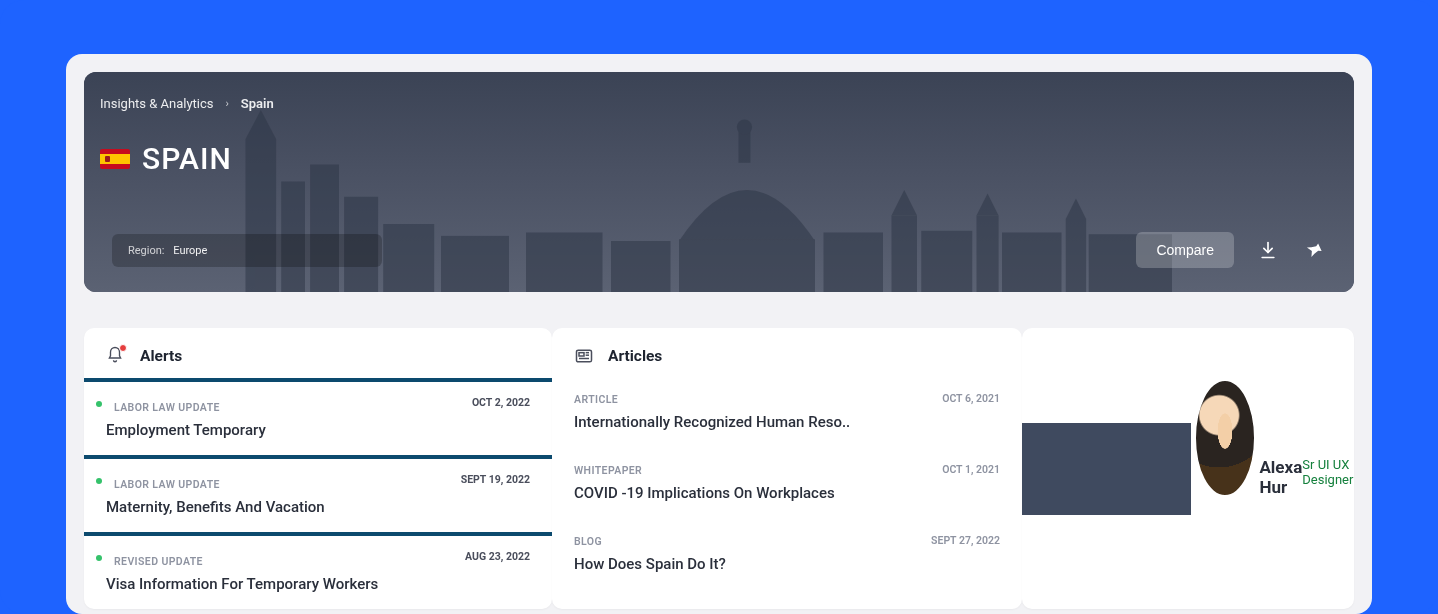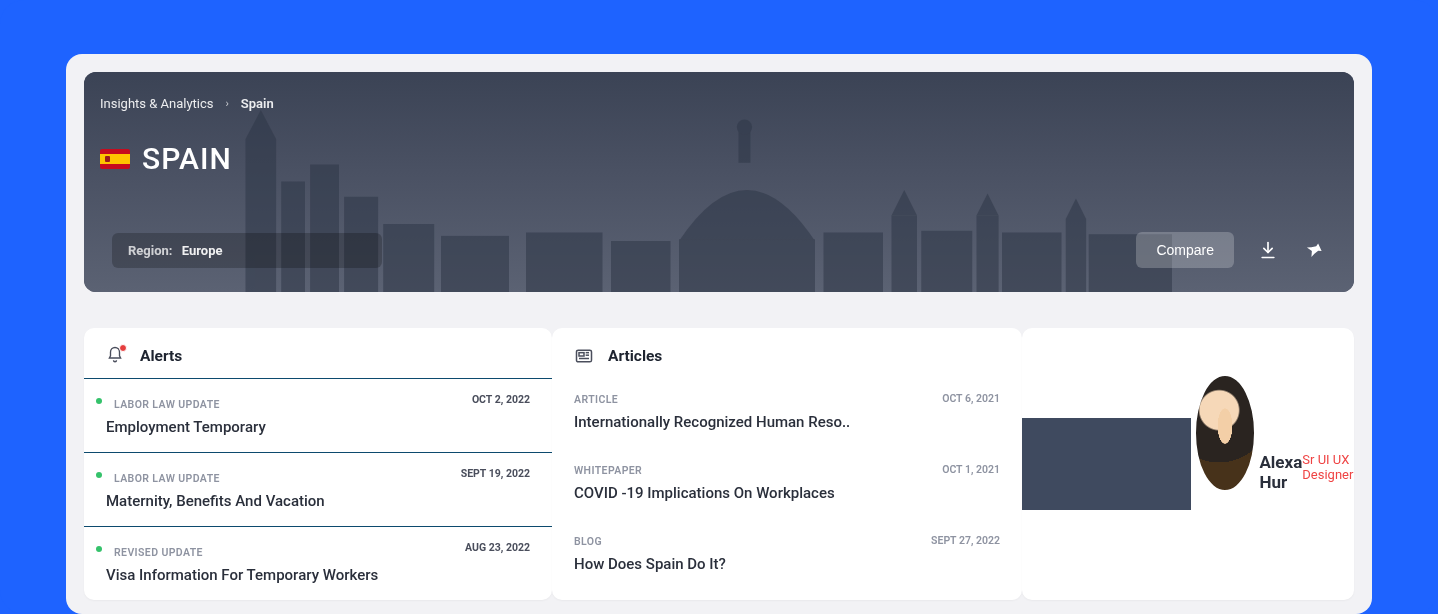--- a/index.html
+++ b/index.html
@@ -89,23 +89,22 @@
     left: 28px; right: 28px; bottom: 24px;
     display: flex;
     align-items: center;
     justify-content: space-between;
   }
   .region-pill {
     background: rgba(0,0,0,0.22);
     border-radius: 6px;
     padding: 10px 16px;
     width: 270px;
-    font-size: 13px;
+    font-size: 11px;
     color: rgba(255,255,255,0.92);
-    font-weight: bold;
   }
   .region-pill .lbl { color: rgba(255,255,255,0.75); margin-right: 6px; }
   .hero-actions { display: flex; align-items: center; gap: 22px; }
   .compare-btn {
     background: rgba(255,255,255,0.22);
     color: #fff;
     border: none;
     border-radius: 6px;
     padding: 10px 20px;
     font-size: 14px;
@@ -146,21 +145,21 @@
   .reddot {
     position: absolute; top: -2px; right: -1px;
     width: 8px; height: 8px; border-radius: 50%;
     background: #e53e3e;
     border: 1.5px solid #fff;
   }
   .card-title { font-size: 15.5px; font-weight: 700; color: #1e2430; }
 
   .row {
     padding: 14px 22px 16px 22px;
-    border-top: 1px solid #0c4a6e;
+    border-top: 4px solid #0c4a6e;
     position: relative;
   }
   .alerts-card .row:first-of-type { background: #eceef6; }
   .row .dot {
     position: absolute;
     left: 12px; top: 19px;
     width: 6px; height: 6px; border-radius: 50%;
     background: #35c26b;
   }
   .row .cat {
@@ -207,21 +206,21 @@
     position: relative;
     overflow: hidden;
   }
   .avatar::after {
     content:"";
     position:absolute; left:20%; top:22%;
     width:58%; height:58%;
     background: radial-gradient(ellipse at 50% 38%, #f3cfa7 0 30%, rgba(0,0,0,0) 31%);
   }
   .pname { margin-top: 16px; font-size: 17px; font-weight: 700; color: #2a2f3b; }
-  .prole { margin-top: 6px; font-size: 13px; color: #ef4444; }
+  .prole { margin-top: 6px; font-size: 13px; color: #15803d; }
 </style>
 </head>
 <body>
 
 <div class="outer">
   <div class="page">
 
     <div class="hero">
       <div class="hero-bg"></div>
       <svg class="hero-silhouette" viewBox="0 0 1280 220" preserveAspectRatio="xMidYMax slice">

